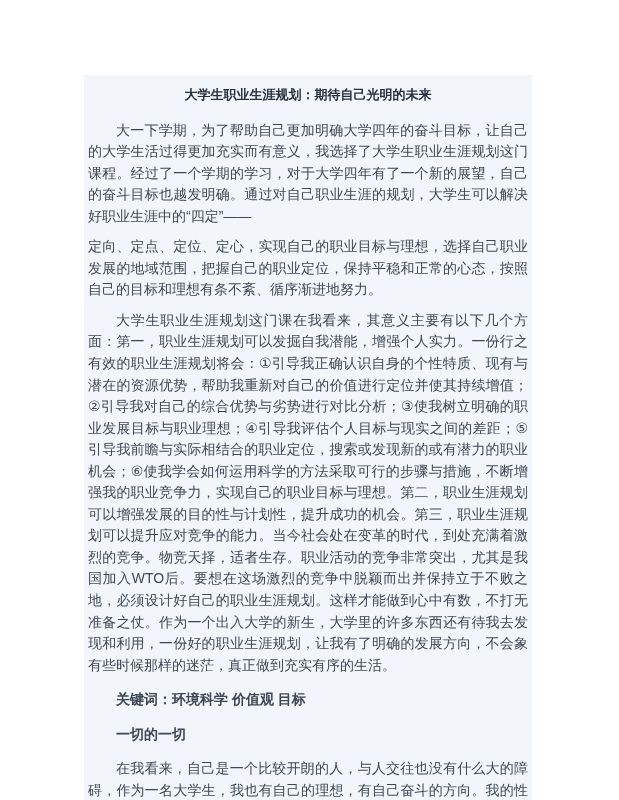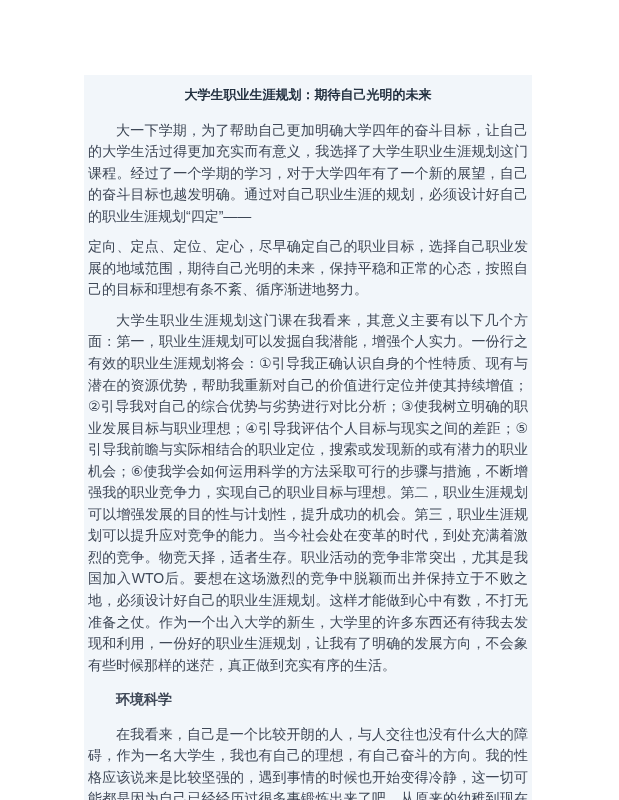--- a/index.html
+++ b/index.html
@@ -55,25 +55,26 @@
     font-weight: bold;
   }
 </style>
 </head>
 <body>
 
 <div class="screen">
   <div class="doc">
     <h1 class="doc-title">大学生职业生涯规划：期待自己光明的未来</h1>
 
-    <p class="para">大一下学期，为了帮助自己更加明确大学四年的奋斗目标，让自己的大学生活过得更加充实而有意义，我选择了大学生职业生涯规划这门课程。经过了一个学期的学习，对于大学四年有了一个新的展望，自己的奋斗目标也越发明确。通过对自己职业生涯的规划，必须设计好自己的职业生涯规划“四定”——</p>
+    <p class="para">大一下学期，为了帮助自己更加明确大学四年的奋斗目标，让自己的大学生活过得更加充实而有意义，我选择了大学生职业生涯规划这门课程。经过了一个学期的学习，对于大学四年有了一个新的展望，自己的奋斗目标也越发明确。通过对自己职业生涯的规划，大学生可以解决好职业生涯中的“四定”——</p>
 
-    <p class="para-cont">定向、定点、定位、定心，尽早确定自己的职业目标，选择自己职业发展的地域范围，期待自己光明的未来，保持平稳和正常的心态，按照自己的目标和理想有条不紊、循序渐进地努力。</p>
+    <p class="para-cont">定向、定点、定位、定心，实现自己的职业目标与理想，选择自己职业发展的地域范围，把握自己的职业定位，保持平稳和正常的心态，按照自己的目标和理想有条不紊、循序渐进地努力。</p>
 
     <p class="para">大学生职业生涯规划这门课在我看来，其意义主要有以下几个方面：第一，职业生涯规划可以发掘自我潜能，增强个人实力。一份行之有效的职业生涯规划将会：①引导我正确认识自身的个性特质、现有与潜在的资源优势，帮助我重新对自己的价值进行定位并使其持续增值；②引导我对自己的综合优势与劣势进行对比分析；③使我树立明确的职业发展目标与职业理想；④引导我评估个人目标与现实之间的差距；⑤引导我前瞻与实际相结合的职业定位，搜索或发现新的或有潜力的职业机会；⑥使我学会如何运用科学的方法采取可行的步骤与措施，不断增强我的职业竞争力，实现自己的职业目标与理想。第二，职业生涯规划可以增强发展的目的性与计划性，提升成功的机会。第三，职业生涯规划可以提升应对竞争的能力。当今社会处在变革的时代，到处充满着激烈的竞争。物竞天择，适者生存。职业活动的竞争非常突出，尤其是我国加入WTO后。要想在这场激烈的竞争中脱颖而出并保持立于不败之地，必须设计好自己的职业生涯规划。这样才能做到心中有数，不打无准备之仗。作为一个出入大学的新生，大学里的许多东西还有待我去发现和利用，一份好的职业生涯规划，让我有了明确的发展方向，不会象有些时候那样的迷茫，真正做到充实有序的生活。</p>
 
+    <p class="kw-line">关键词：环境科学 价值观 目标</p>
 
-    <p class="sec-heading">环境科学</p>
+    <p class="sec-heading">一切的一切</p>
 
     <p class="para">在我看来，自己是一个比较开朗的人，与人交往也没有什么大的障碍，作为一名大学生，我也有自己的理想，有自己奋斗的方向。我的性格应该说来是比较坚强的，遇到事情的时候也开始变得冷静，这一切可能都是因为自己已经经历过很多事锻炼出来了吧。从原来的幼稚到现在的逐步稳健，一切的一切，都是来源于自己一次又一次的计划，并向着自己的计划努力。有的时候感觉自己有时比较容易冲动的，偶尔会因为自己的一次言语或者做法而感到后悔。这或许也是一个成长的过程，毕竟人都是要在一次一次的错误中学会许多事，最终长大。</p>
 
   </div>
 </div>
 
 </body></html>

